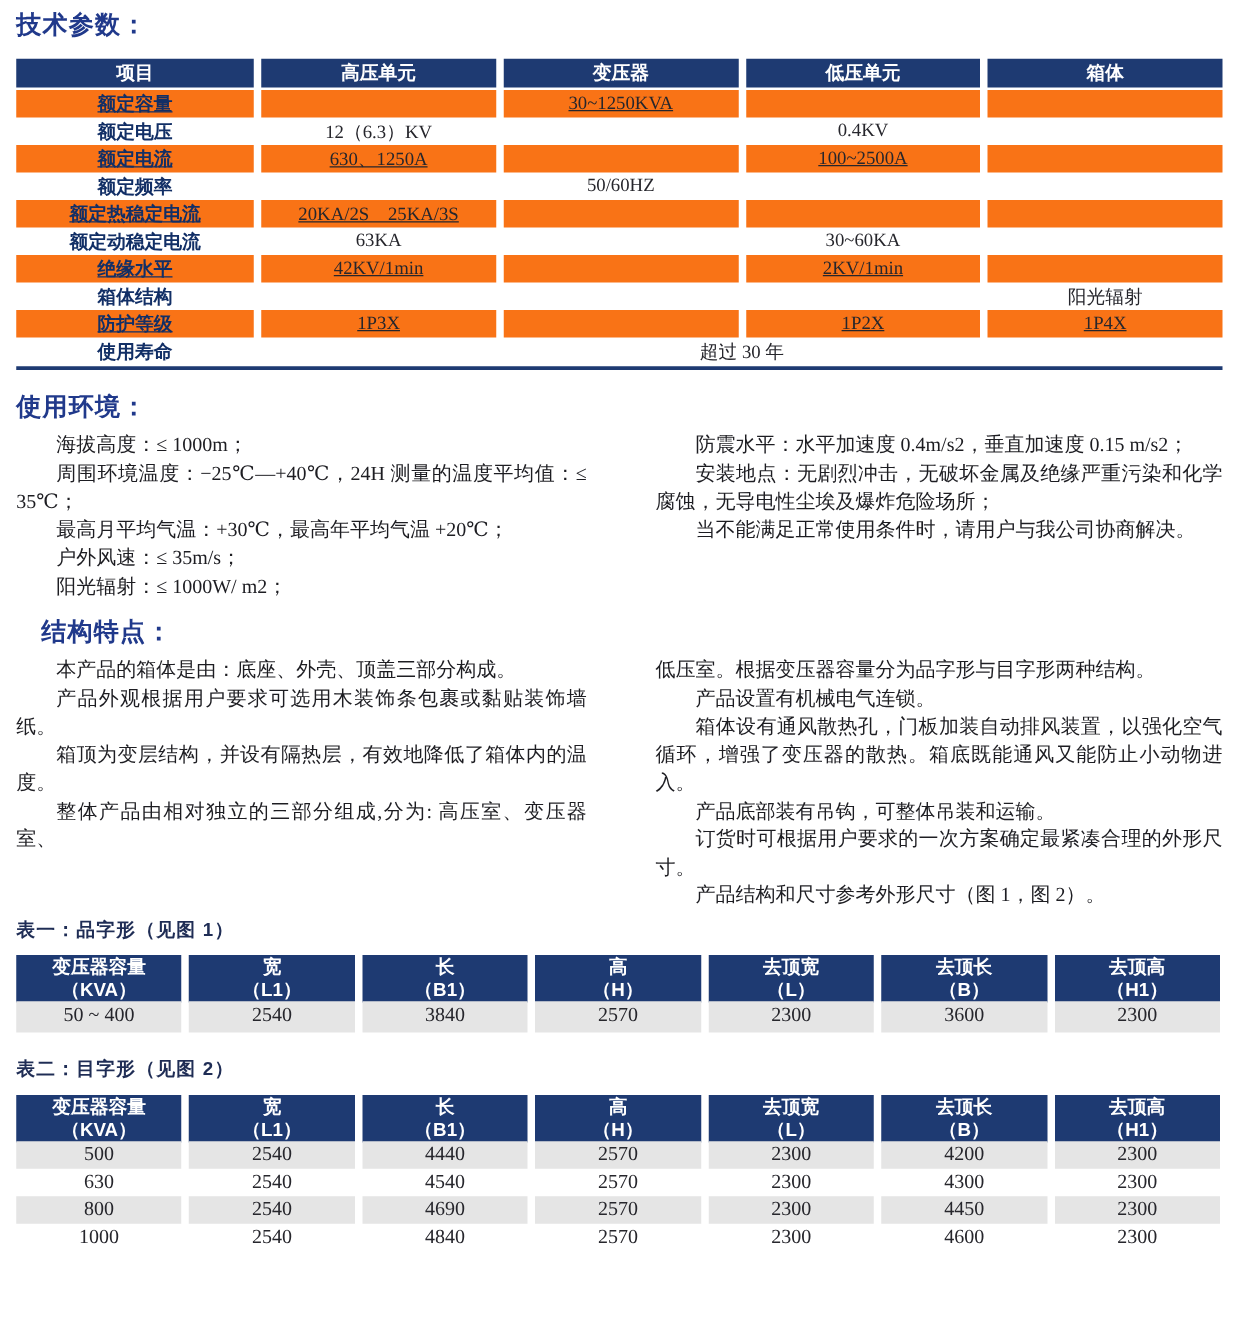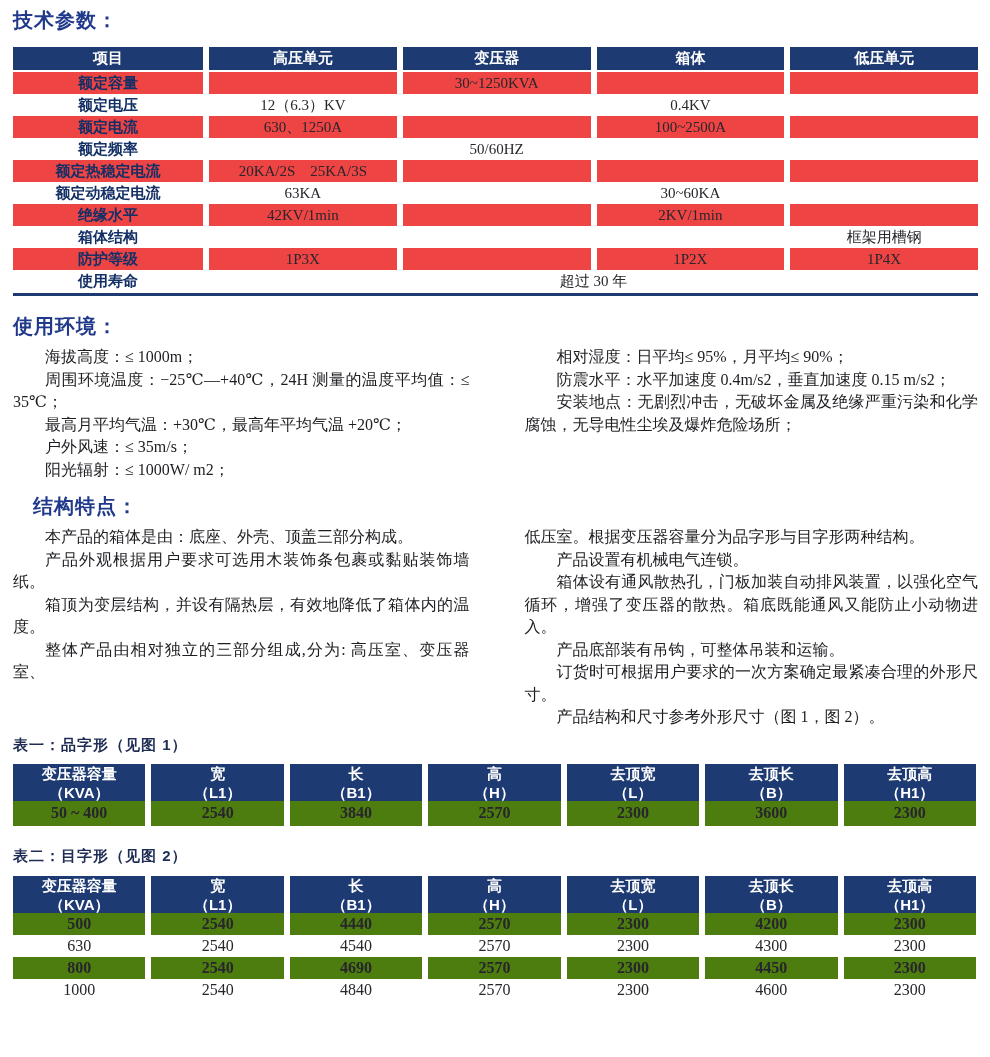--- a/index.html
+++ b/index.html
@@ -28,21 +28,21 @@
     grid-template-columns:190px 1fr 1fr 1fr 1fr;
     column-gap:6px; height:22px;
     font-size:15px; text-align:right;
   }
   .trow > div { height:100%; display:flex; align-items:center; justify-content:center; overflow:hidden; white-space:nowrap; }
   .trow.thead { height:23px; margin-bottom:2px; }
   .trow.thead > div {
     background:#1e3a72; color:#ffffff;
     font-family:"Liberation Sans","DejaVu Sans",sans-serif; font-weight:bold;
   }
-  .trow.blue > div { background:#ef4444; }
+  .trow.blue > div { background:#f97316;text-decoration:underline; }
   .trow .lbl {
     font-family:"Liberation Sans","DejaVu Sans",sans-serif;
     font-weight:bold; color:#122f66;
   }
   .trow .val { color:#26262c; }
   .span4 { grid-column:2 / 6; }
   .endline { width:965px; height:3px; background:#1e3a72; margin-top:1px; }
 
   
   .cols { display:flex; column-gap:55px; margin-top:8px; }
@@ -64,36 +64,36 @@
   .drow.dhead { height:35px; margin-bottom:2px; }
   .drow.dhead > div {
     background:#1e3a72; color:#ffffff;
     font-family:"Liberation Sans","DejaVu Sans",sans-serif; font-weight:bold;
     font-size:15px; line-height:19px;
     display:flex; flex-direction:column; align-items:center; justify-content:center;
   }
   .drow.data { height:22px; font-size:16px; color:#26262c; }
   .dtable.first .drow.data { height:25px; }
   .drow.data > div { display:flex; align-items:center; justify-content:center; white-space:nowrap; }
-  .drow.data.blue > div { background:#4d7c0f;font-weight:bold; }
+  .drow.data.blue > div { background:#e5e5e5; }
 </style>
 </head>
 <body>
 
 <div class="page">
 
   <div class="sec-title t-tech">技术参数：</div>
 
   <div class="ttable">
     <div class="trow thead">
       <div>项目</div>
       <div>高压单元</div>
       <div>变压器</div>
+      <div>低压单元</div>
       <div>箱体</div>
-      <div>低压单元</div>
     </div>
 
     <div class="trow blue">
       <div class="lbl">额定容量</div>
       <div class="val"></div>
       <div class="val">30~1250KVA</div>
       <div class="val"></div>
       <div class="val"></div>
     </div>
     <div class="trow">
@@ -136,21 +136,21 @@
       <div class="val">42KV/1min</div>
       <div class="val"></div>
       <div class="val">2KV/1min</div>
       <div class="val"></div>
     </div>
     <div class="trow">
       <div class="lbl">箱体结构</div>
       <div class="val"></div>
       <div class="val"></div>
       <div class="val"></div>
-      <div class="val">框架用槽钢</div>
+      <div class="val">阳光辐射</div>
     </div>
     <div class="trow blue">
       <div class="lbl">防护等级</div>
       <div class="val">1P3X</div>
       <div class="val"></div>
       <div class="val">1P2X</div>
       <div class="val">1P4X</div>
     </div>
     <div class="trow">
       <div class="lbl">使用寿命</div>
@@ -162,23 +162,23 @@
   <div class="sec-title t-env">使用环境：</div>
   <div class="cols">
     <div class="col">
       <p>海拔高度：≤ 1000m；</p>
       <p>周围环境温度：−25℃—+40℃，24H 测量的温度平均值：≤ 35℃；</p>
       <p>最高月平均气温：+30℃，最高年平均气温 +20℃；</p>
       <p>户外风速：≤ 35m/s；</p>
       <p>阳光辐射：≤ 1000W/ m2；</p>
     </div>
     <div class="col right">
-      <p>相对湿度：日平均≤ 95%，月平均≤ 90%；</p>
       <p>防震水平：水平加速度 0.4m/s2，垂直加速度 0.15 m/s2；</p>
       <p>安装地点：无剧烈冲击，无破坏金属及绝缘严重污染和化学腐蚀，无导电性尘埃及爆炸危险场所；</p>
+      <p>当不能满足正常使用条件时，请用户与我公司协商解决。</p>
     </div>
   </div>
 
   <div class="sec-title t-struct">结构特点：</div>
   <div class="cols">
     <div class="col">
       <p>本产品的箱体是由：底座、外壳、顶盖三部分构成。</p>
       <p>产品外观根据用户要求可选用木装饰条包裹或黏贴装饰墙纸。</p>
       <p>箱顶为变层结构，并设有隔热层，有效地降低了箱体内的温度。</p>
       <p>整体产品由相对独立的三部分组成,分为: 高压室、变压器室、</p>

